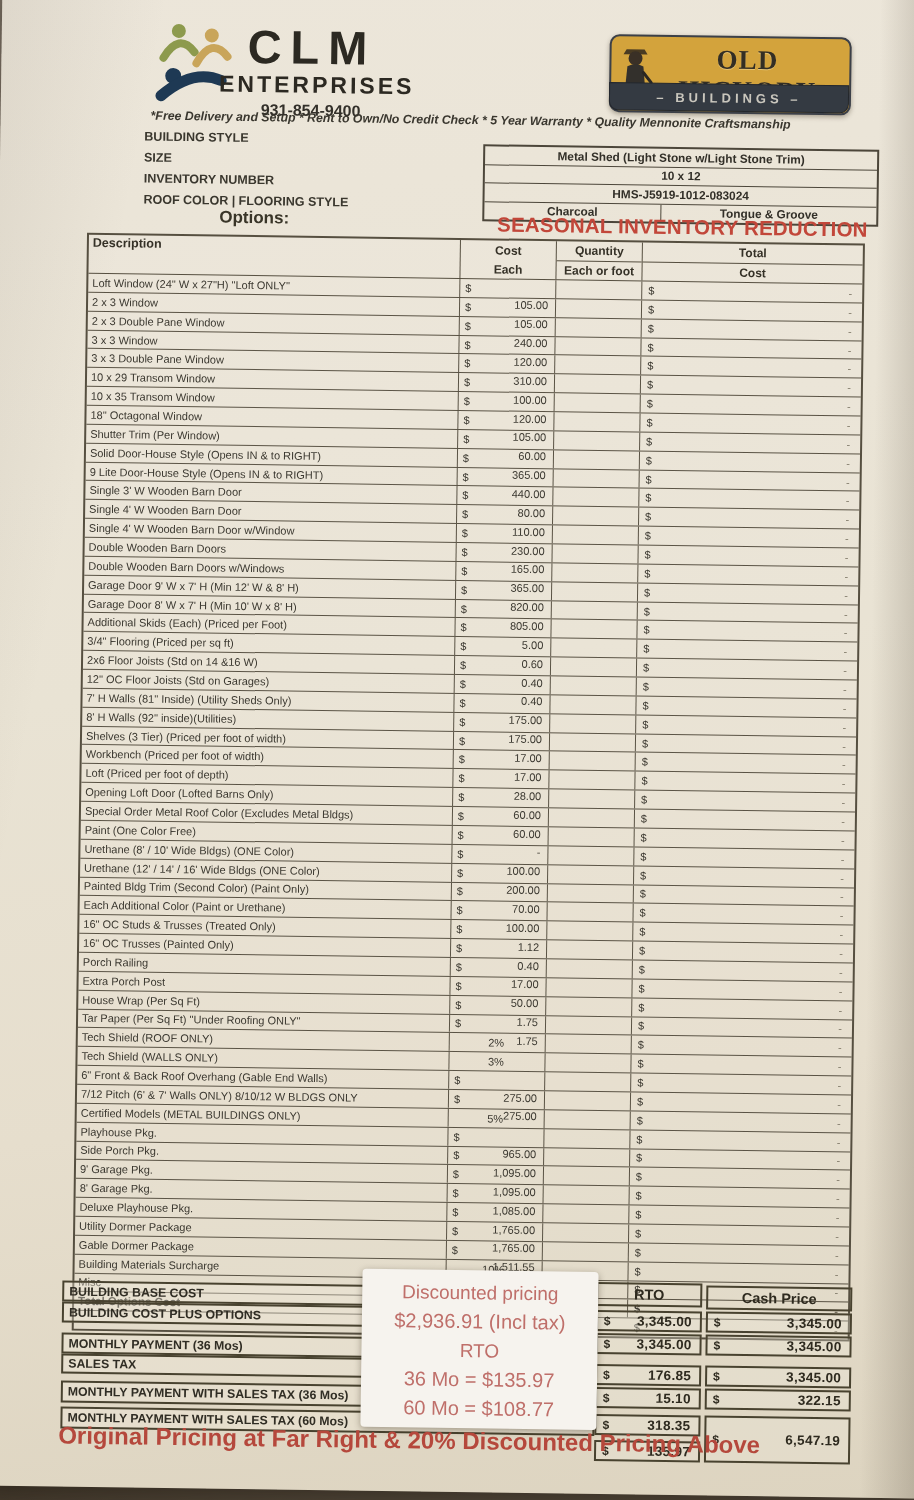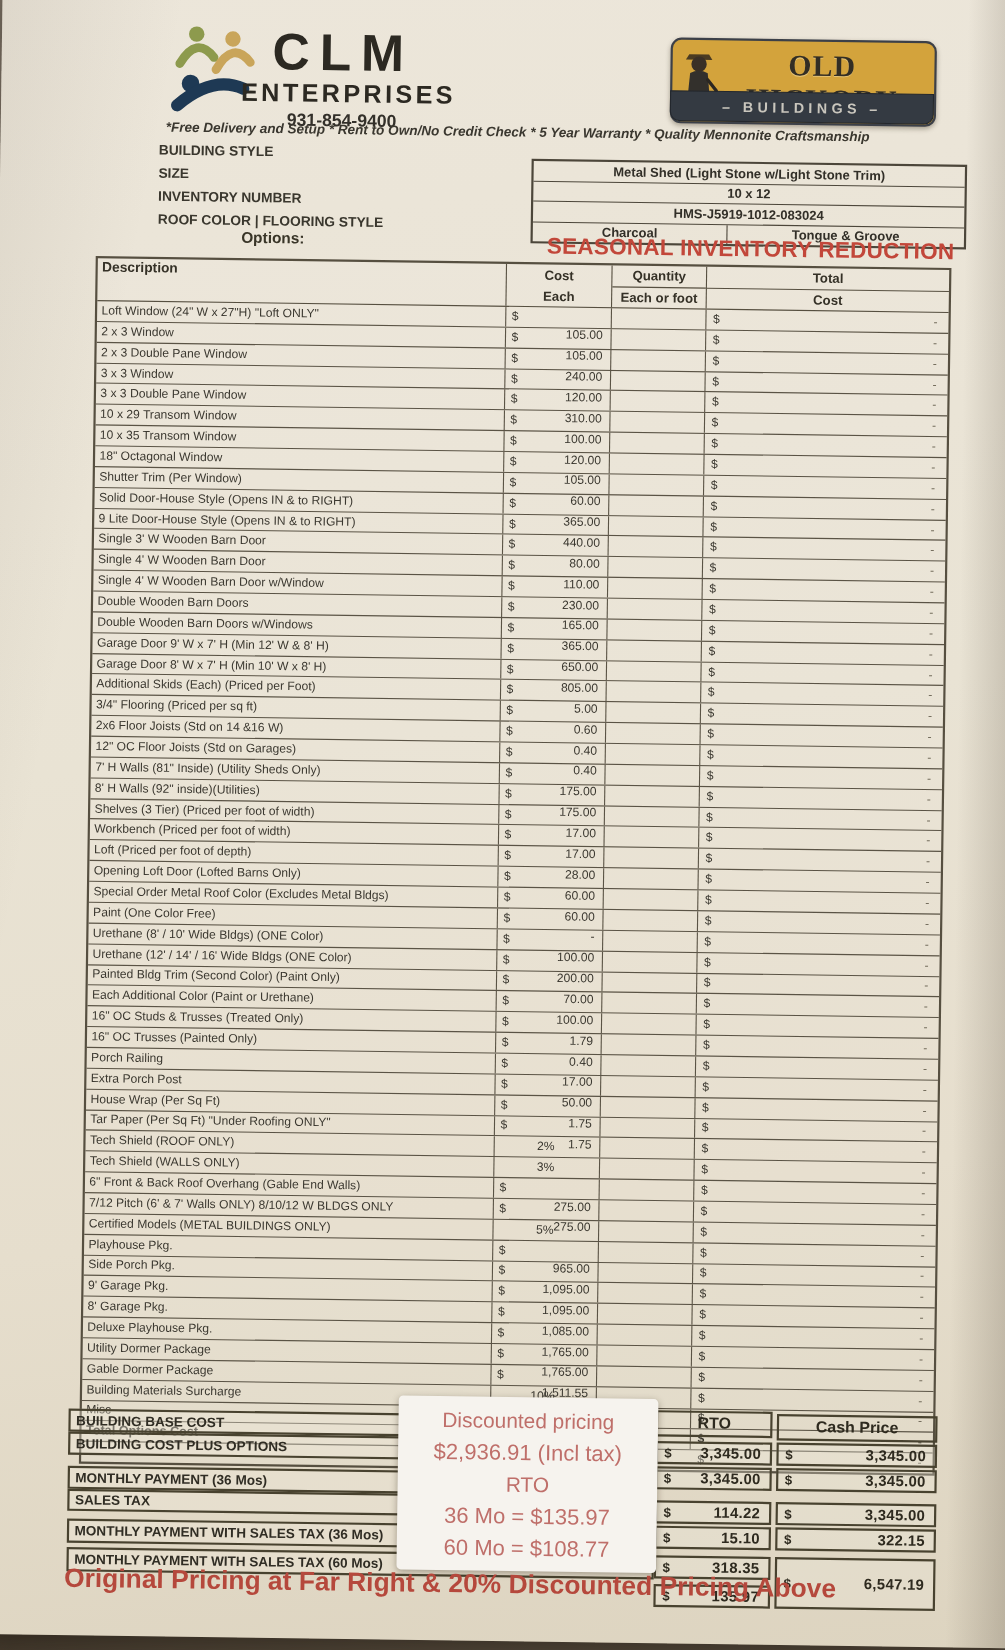--- a/index.html
+++ b/index.html
@@ -42,21 +42,21 @@
   
   .info-labels{left:144px;top:145px;font-weight:700;font-size:12.5px;color:#3a372e;line-height:21px;}
   .info-table{left:483px;top:158px;width:392px;border:2px solid #4c463a;}
   .info-row{height:17.5px;border-bottom:1.5px solid #4c463a;display:flex;align-items:center;
     justify-content:center;font-weight:700;font-size:11.8px;color:#322f28;}
   .info-row:last-child{border-bottom:none;}
   .info-split{display:flex;height:17.5px;}
   .info-cell-a{width:45%;border-right:1.5px solid #4c463a;display:flex;align-items:center;justify-content:center;
     font-weight:700;font-size:11.8px;color:#322f28;}
   .info-cell-b{width:55%;display:flex;align-items:center;justify-content:center;font-weight:700;font-size:11.8px;color:#322f28;}
-  .options-label{left:220px;top:225px;font-weight:700;font-size:14px;color:#393528;}
+  .options-label{left:220px;top:225px;font-weight:700;font-size:17px;color:#393528;}
   .promo{left:498px;top:226px;width:360px;font-weight:700;font-size:20.5px;letter-spacing:0.2px;
     color:#c2473a;white-space:nowrap;}
 
   
   .options-table{left:88px;top:252px;width:774px;border:2px solid #564f40;background:rgba(255,255,255,0.06);}
   .ohead{display:flex;height:38px;border-bottom:1.5px solid #564f40;font-weight:700;color:#353127;}
   .oh-desc{width:372px;border-right:1px solid #564f40;font-size:12.5px;padding:1px 0 0 4px;box-sizing:border-box;}
   .oh-col{border-right:1px solid #564f40;display:flex;flex-direction:column;box-sizing:border-box;}
   .oh-col:last-child{border-right:none;}
   .oh-cost{width:96px;}.oh-qty{width:86px;}.oh-tot{width:220px;}
@@ -361,21 +361,21 @@
           <div class="cell cqty"></div>
           <div class="cell ctot">
             <span class="cur">$</span>
             <span class="dash">-</span>
           </div>
         </div>
         <div class="orow">
           <div class="cell cdesc">Garage Door 9' W x 7' H (Min 12' W &amp; 8' H)</div>
           <div class="cell ccost">
             <span class="cur">$</span>
-            <span class="amt">650.00</span>
+            <span class="amt">820.00</span>
           </div>
           <div class="cell cqty"></div>
           <div class="cell ctot">
             <span class="cur">$</span>
             <span class="dash">-</span>
           </div>
         </div>
         <div class="orow">
           <div class="cell cdesc">Garage Door 8' W x 7' H (Min 10' W x 8' H)</div>
           <div class="cell ccost">
@@ -577,21 +577,21 @@
           <div class="cell cqty"></div>
           <div class="cell ctot">
             <span class="cur">$</span>
             <span class="dash">-</span>
           </div>
         </div>
         <div class="orow">
           <div class="cell cdesc">16" OC Studs &amp; Trusses (Treated Only)</div>
           <div class="cell ccost">
             <span class="cur">$</span>
-            <span class="amt">1.79</span>
+            <span class="amt">1.12</span>
           </div>
           <div class="cell cqty"></div>
           <div class="cell ctot">
             <span class="cur">$</span>
             <span class="dash">-</span>
           </div>
         </div>
         <div class="orow">
           <div class="cell cdesc">16" OC Trusses (Painted Only)</div>
           <div class="cell ccost">
@@ -849,21 +849,21 @@
         <div class="sum-cell" style="left: 534px; top: 30px; width: 106px; height: 21px;">
           <span class="sum-cur">$</span>
           <span class="sum-amt">3,345.00</span>
         </div>
         <div class="sum-cell" style="left: 534px; top: 53px; width: 106px; height: 21px;">
           <span class="sum-cur">$</span>
           <span class="sum-amt">3,345.00</span>
         </div>
         <div class="sum-cell" style="left: 534px; top: 84px; width: 106px; height: 21px;">
           <span class="sum-cur">$</span>
-          <span class="sum-amt">114.22</span>
+          <span class="sum-amt">176.85</span>
         </div>
         <div class="sum-cell" style="left: 534px; top: 107px; width: 106px; height: 21px;">
           <span class="sum-cur">$</span>
           <span class="sum-amt">15.10</span>
         </div>
         <div class="sum-cell" style="left: 534px; top: 134px; width: 106px; height: 21px;">
           <span class="sum-cur">$</span>
           <span class="sum-amt">318.35</span>
         </div>
         <div class="sum-cell" style="left: 534px; top: 160px; width: 106px; height: 21px;">

